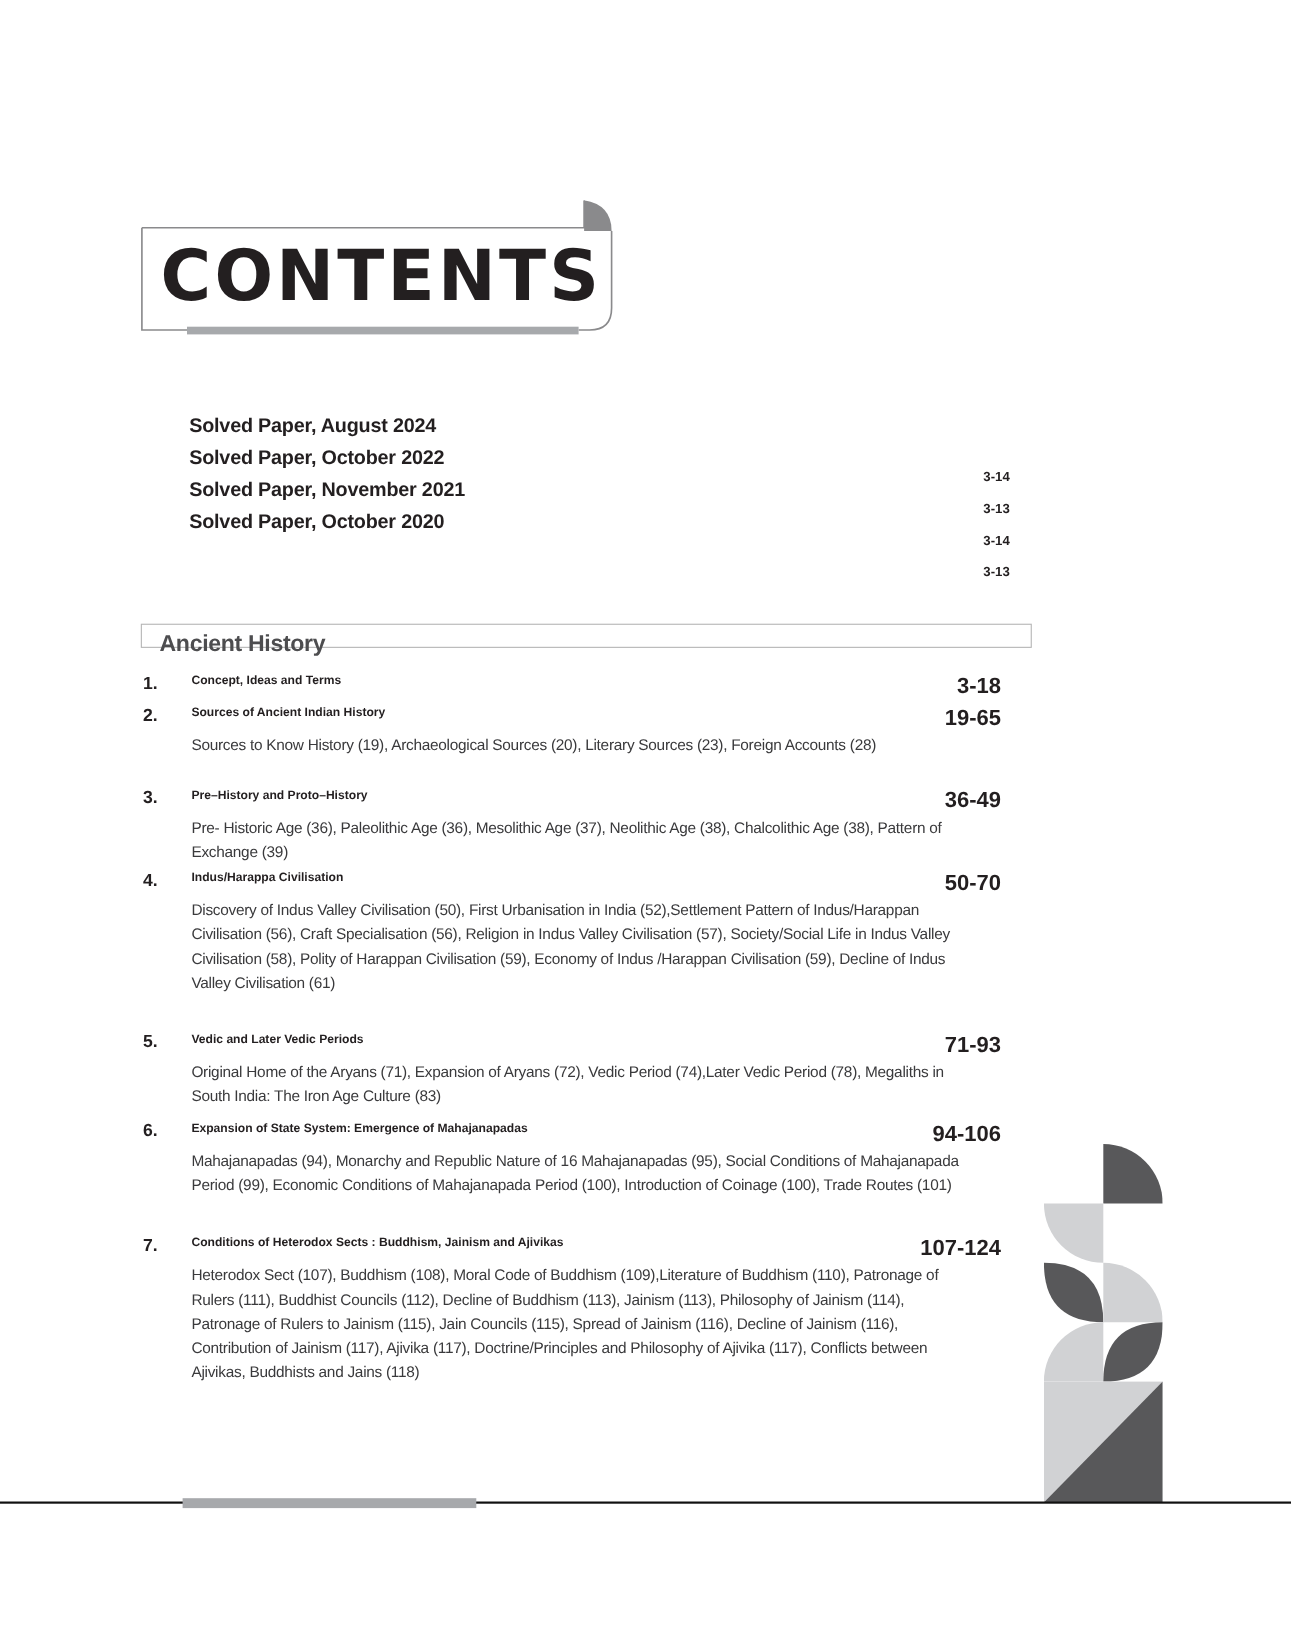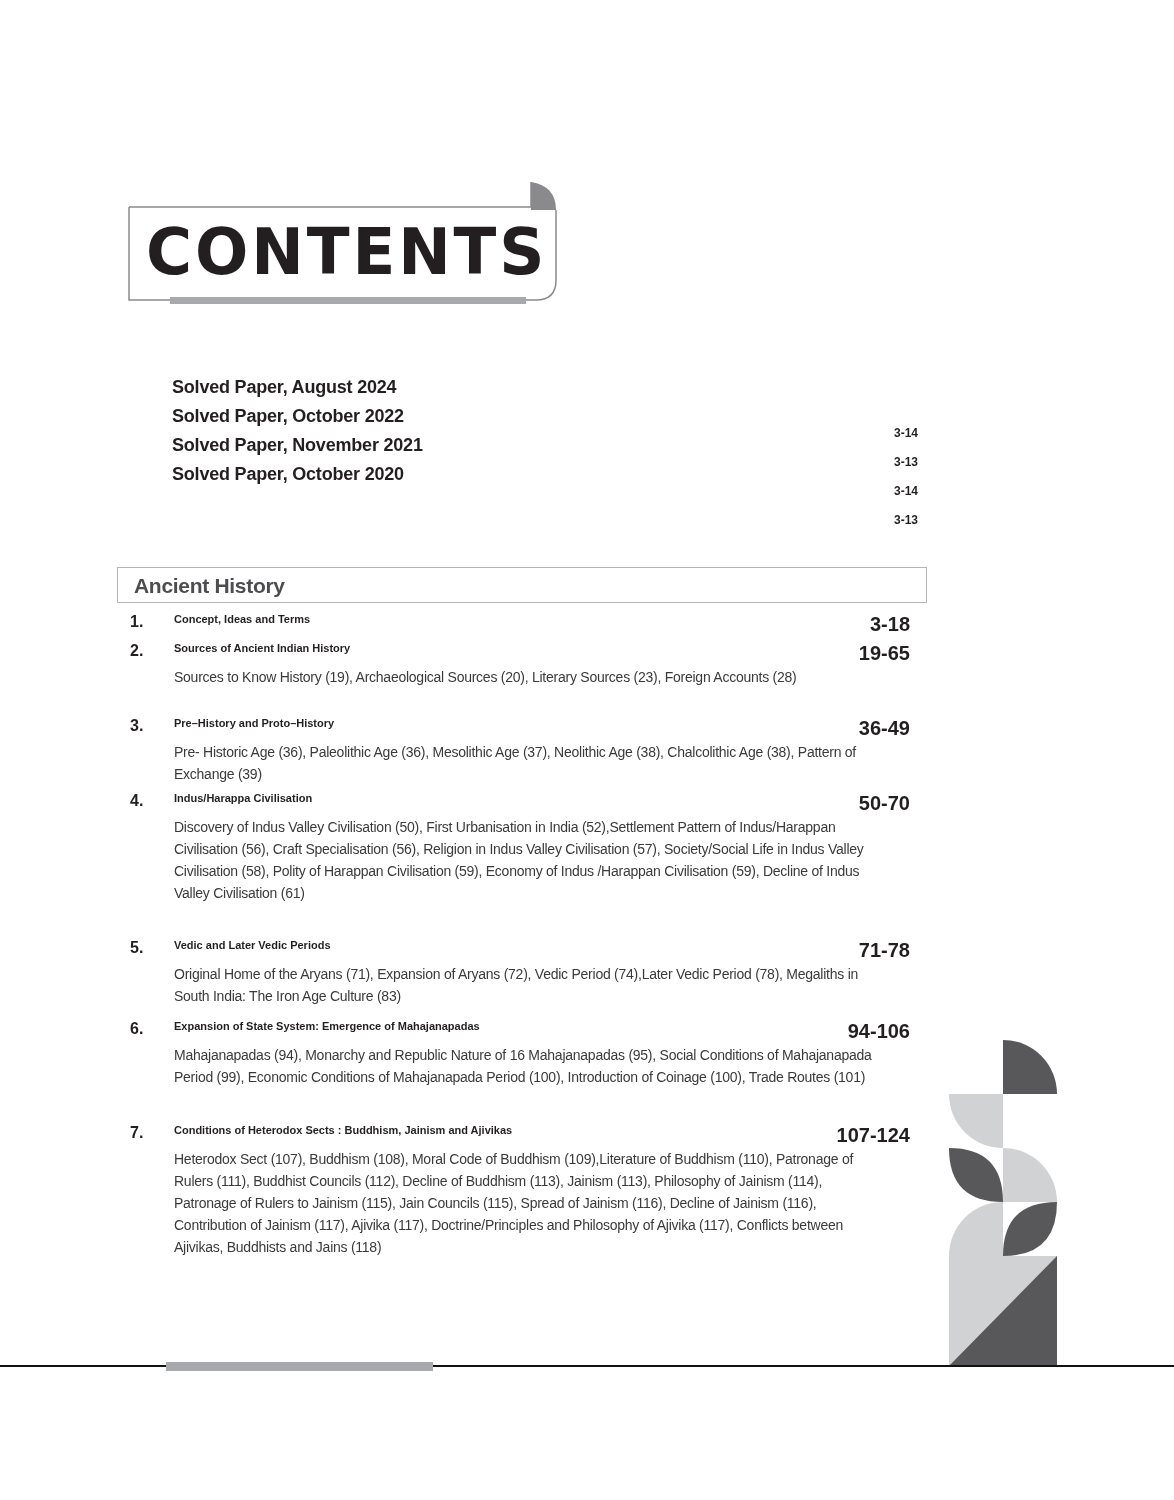--- a/index.html
+++ b/index.html
@@ -67,24 +67,24 @@
       top: 9px;
       font-size: 12px;
       font-weight: bold;
       color: #231f20;
       margin-top: 40px;
     }
 
     
     .section-header {
       position: absolute;
-      left: 117px;
+      left: 128px;
       top: 567px;
       width: 810px;
-      height: 36px;
+      height: 22px;
       border: 1.5px solid #b5b5b5;
       box-sizing: border-box;
     }
     .section-title {
       position: absolute;
       left: 16px;
       top: 6px;
       font-size: 21px;
       font-weight: bold;
       color: #4d4d4f;
@@ -223,21 +223,21 @@
 <div class="chapter" style="top:792px;">
   <span class="ch-num">4.</span>
   <span class="ch-title">Indus/Harappa Civilisation</span>
   <span class="ch-pages">50-70</span>
   <div class="ch-topics">Discovery of Indus Valley Civilisation (50), First Urbanisation in India (52),Settlement Pattern of Indus/Harappan Civilisation (56), Craft Specialisation (56), Religion in Indus Valley Civilisation (57), Society/Social Life in Indus Valley Civilisation (58), Polity of Harappan Civilisation (59), Economy of Indus /Harappan Civilisation (59), Decline of Indus Valley Civilisation (61)</div>
 </div>
 
 <div class="chapter" style="top:939px;">
   <span class="ch-num">5.</span>
   <span class="ch-title">Vedic and Later Vedic Periods</span>
-  <span class="ch-pages">71-78</span>
+  <span class="ch-pages">71-93</span>
   <div class="ch-topics">Original Home of the Aryans (71), Expansion of Aryans (72), Vedic Period (74),Later Vedic Period (78), Megaliths in South India: The Iron Age Culture (83)</div>
 </div>
 
 <div class="chapter" style="top:1020px;">
   <span class="ch-num">6.</span>
   <span class="ch-title">Expansion of State System: Emergence of Mahajanapadas</span>
   <span class="ch-pages">94-106</span>
   <div class="ch-topics">Mahajanapadas (94), Monarchy and Republic Nature of 16 Mahajanapadas (95), Social Conditions of Mahajanapada Period (99), Economic Conditions of Mahajanapada Period (100), Introduction of Coinage (100), Trade Routes (101)</div>
 </div>
 

